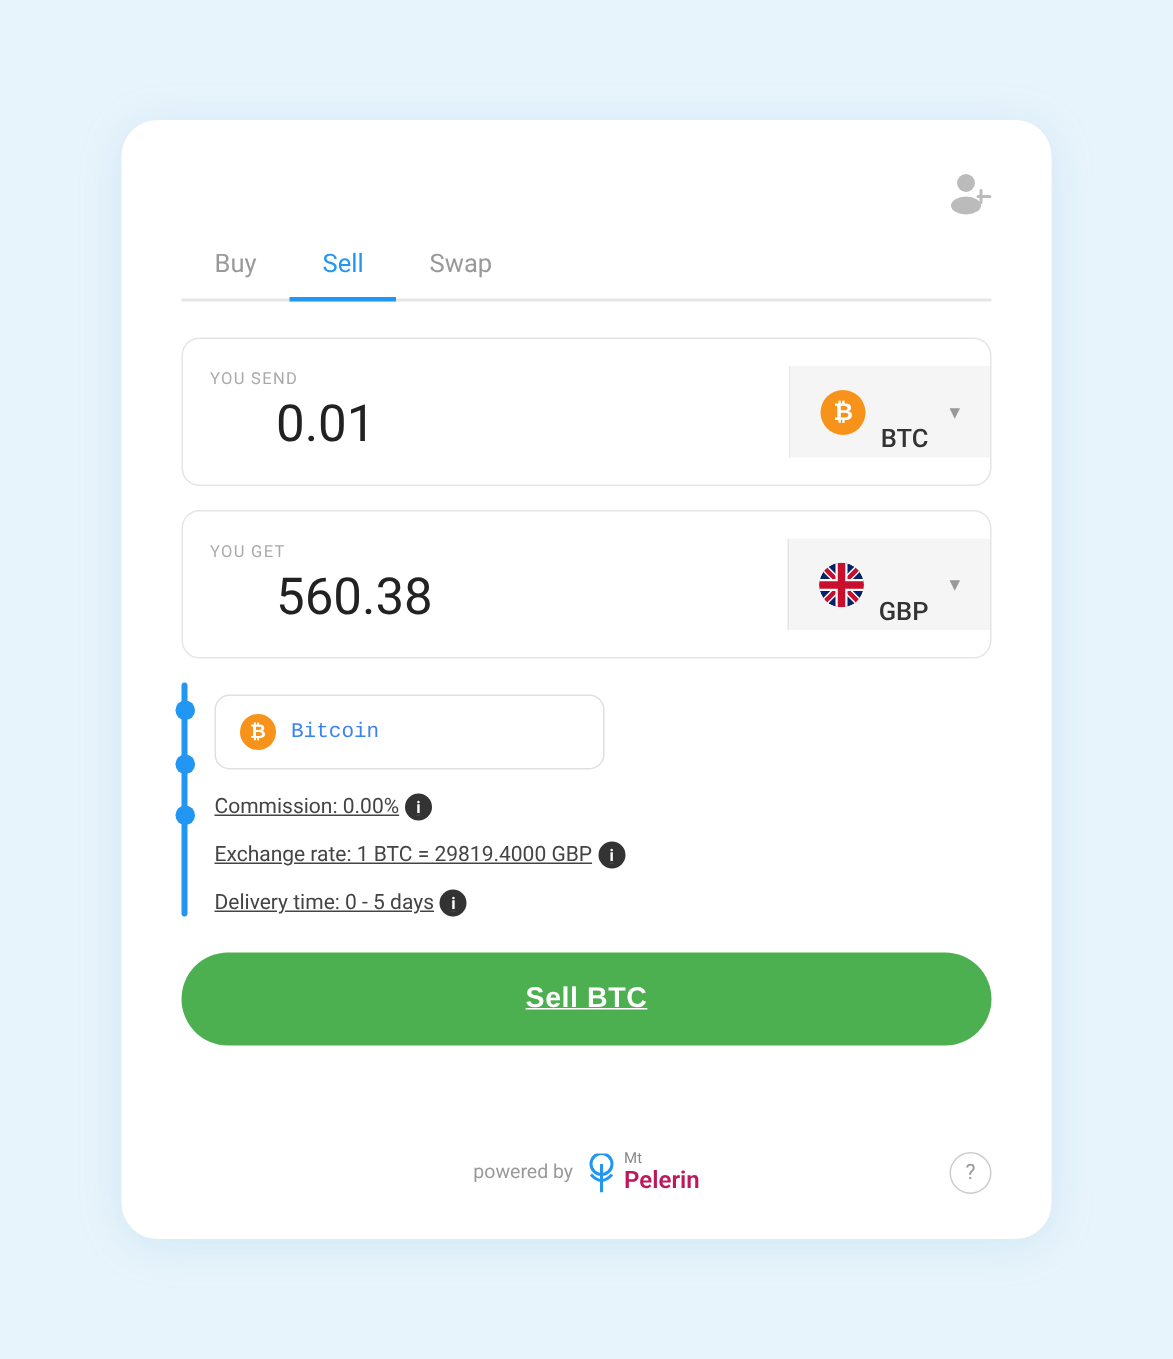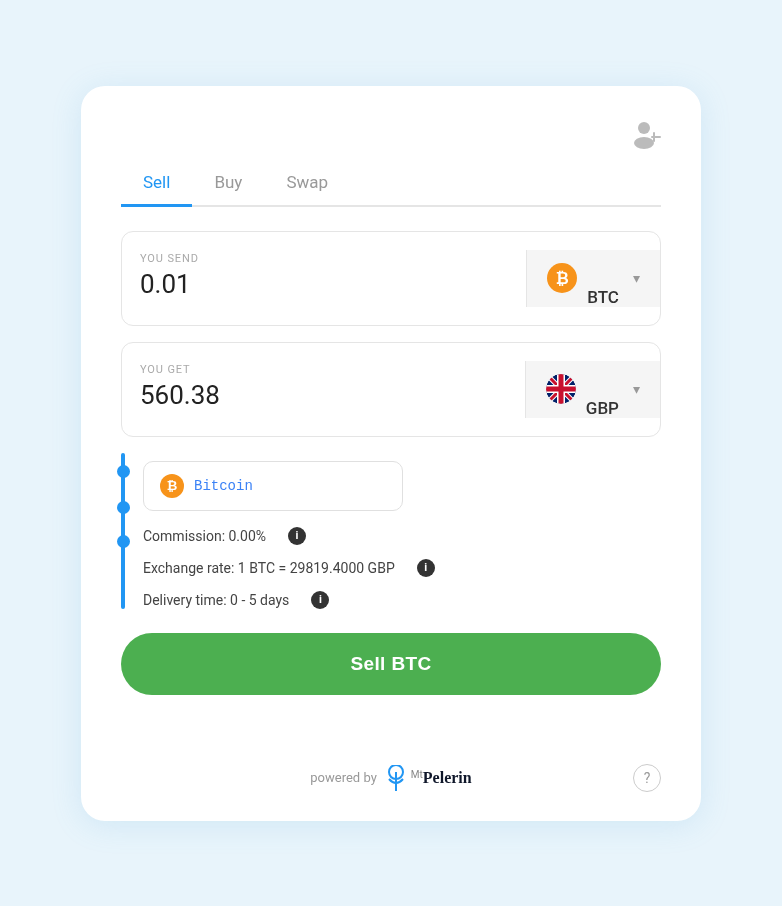--- a/index.html
+++ b/index.html
@@ -77,23 +77,24 @@
 
     .input-label {
       font-size: 11px;
       color: #aaa;
       letter-spacing: 0.08em;
       text-transform: uppercase;
       margin-bottom: 4px;
     }
 
     .input-value {
-      font-size: 26px;
+      font-size: 34px;
       color: #222;
       font-weight: 400;
+      margin-left: 44px;
     }
 
     .currency-select {
       background: #f5f5f5;
       display: flex;
       align-items: center;
       padding: 0 20px;
       cursor: pointer;
       gap: 10px;
       min-width: 130px;
@@ -137,21 +138,22 @@
       width: 260px;
       cursor: pointer;
     }
 
     .detail-line {
       font-size: 14px;
       color: #444;
       margin-bottom: 14px;
       display: flex;
       align-items: center;
-      gap: 22px;
+      gap: 4px;
+      text-decoration: underline;
     }
 
     .detail-line:last-child {
       margin-bottom: 0;
     }
 
     .info-icon {
       display: inline-flex;
       align-items: center;
       justify-content: center;
@@ -172,20 +174,21 @@
       background: #4caf50;
       color: #fff;
       border: none;
       border-radius: 40px;
       padding: 20px;
       font-size: 19px;
       font-weight: 600;
       cursor: pointer;
       margin-bottom: 22px;
       letter-spacing: 0.02em;
+      text-decoration: underline;
     }
 
     
     .footer {
       display: flex;
       align-items: center;
       justify-content: center;
       position: relative;
       margin-top: 48px;
     }
@@ -273,22 +276,22 @@
         <circle cx="17" cy="12" r="6" fill="#bbb"></circle>
         <ellipse cx="17" cy="27" rx="10" ry="6" fill="#bbb"></ellipse>
         <rect x="24" y="20" width="10" height="2" rx="1" fill="#bbb"></rect>
         <rect x="26" y="16" width="2" height="10" rx="1" fill="#bbb"></rect>
       </svg>
     </div>
   </div>
 
   
   <div class="tabs">
+    <div class="tab">Buy</div>
     <div class="tab active">Sell</div>
-    <div class="tab">Buy</div>
     <div class="tab">Swap</div>
   </div>
 
   
   <div class="input-row">
     <div class="input-left">
       <div class="input-label">YOU SEND</div>
       <div class="input-value">0.01</div>
     </div>
     <div class="currency-select">
@@ -363,22 +366,22 @@
   <div class="footer">
     <div class="powered-by">
       <span>powered by</span>
       <div class="pelerin-logo">
 
         <svg width="22" height="26" viewBox="0 0 22 26" xmlns="http://www.w3.org/2000/svg">
           <ellipse cx="11" cy="7" rx="7" ry="7" fill="none" stroke="#2196f3" stroke-width="2"></ellipse>
           <path d="M4 14 Q11 22 18 14" fill="none" stroke="#2196f3" stroke-width="2"></path>
           <line x1="11" y1="7" x2="11" y2="26" stroke="#2196f3" stroke-width="2"></line>
         </svg>
-        <div style="display:flex;flex-direction:row;line-height:1.1;">
+        <div style="display:flex;flex-direction:column;line-height:1.1;">
           <span style="font-size:10px;color:#888;font-weight:400;">Mt</span>
-          <span style="font-size:16px;color:#0f172a;font-weight:600;font-family:Liberation Serif, serif;">Pelerin</span>
+          <span style="font-size:16px;color:#be185d;font-weight:600;">Pelerin</span>
         </div>
       </div>
     </div>
     <div class="help-btn">?</div>
   </div>
 
 </div>
 
 </body></html>

